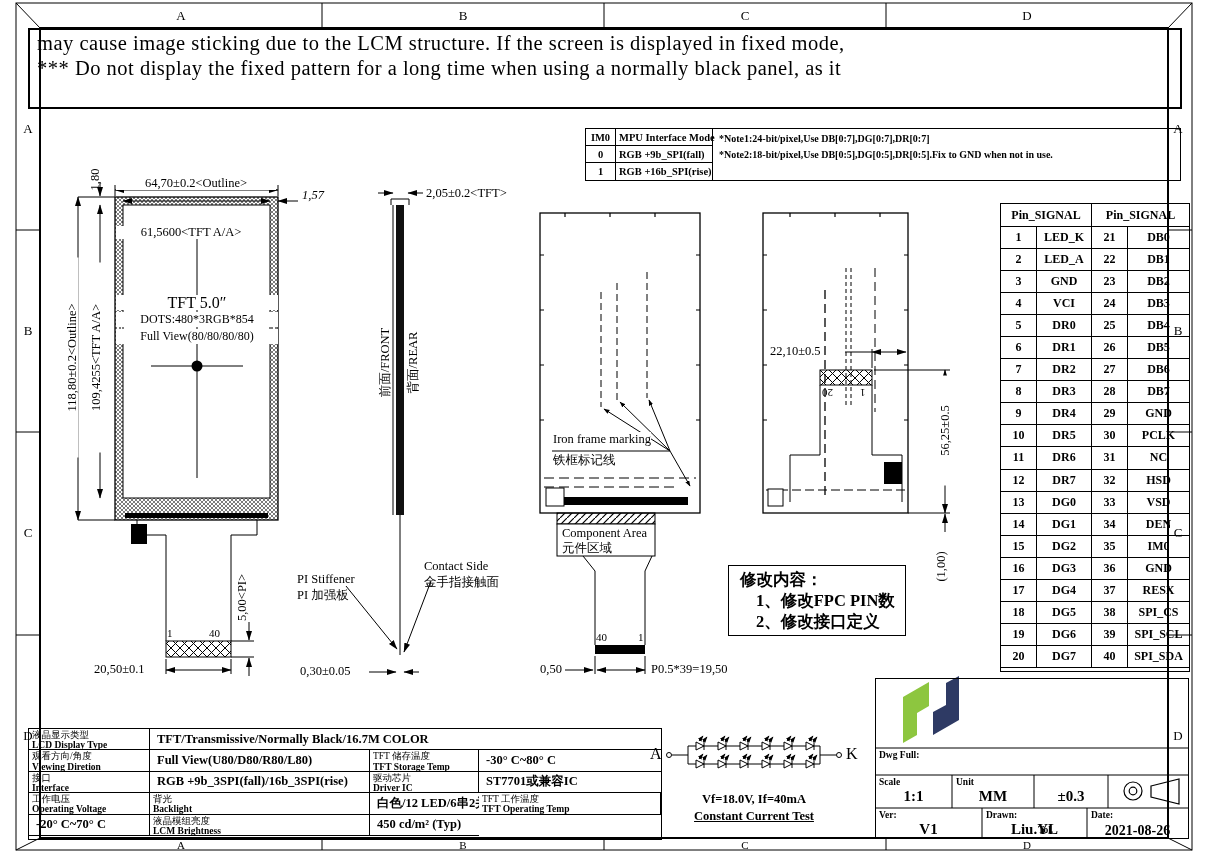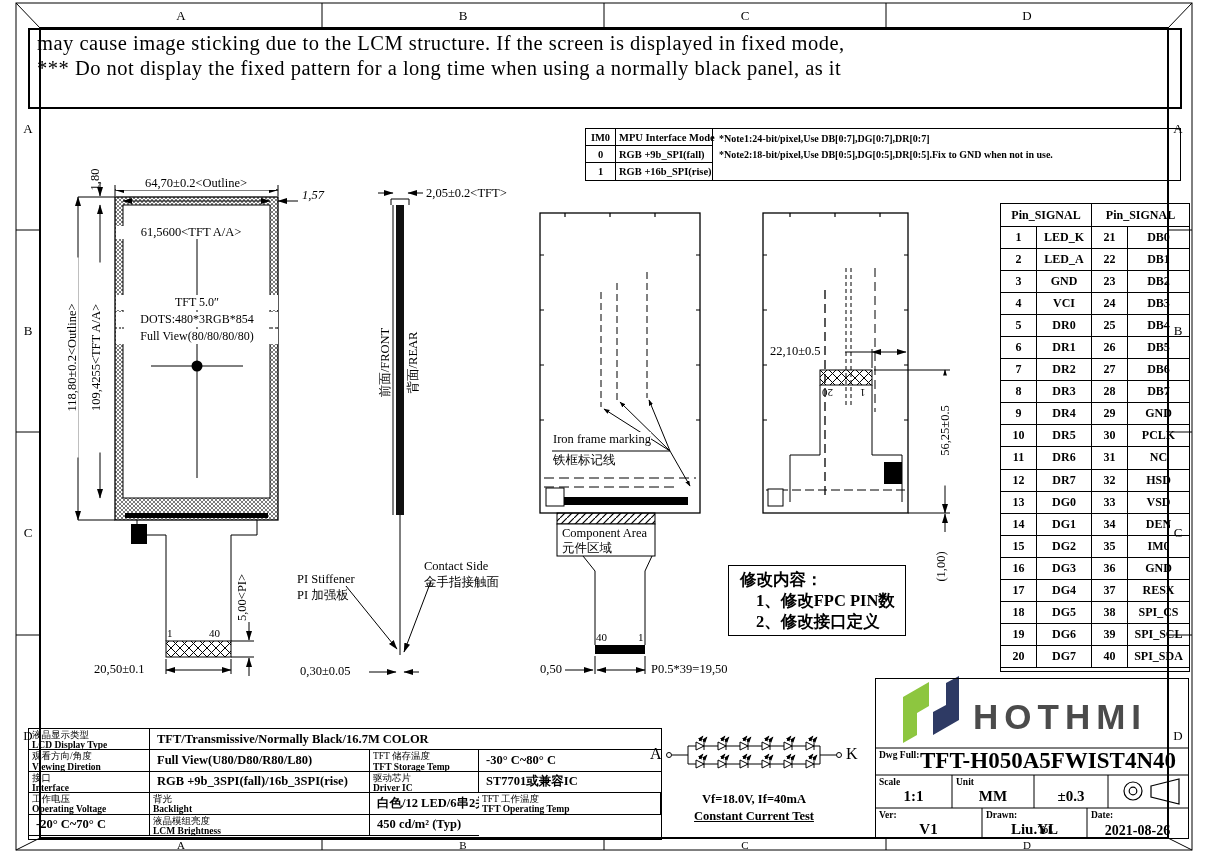--- a/index.html
+++ b/index.html
@@ -276,21 +276,21 @@
     <div class="c num">1</div>
     <div class="c">RGB +16b_SPI(rise)</div>
   </div>
 
   <div class="abs dim ctr bgw" style="left:116px;top:177px;width:160px;">64,70±0.2&lt;Outline&gt;</div>
   <div class="abs dim ctr bgw" style="left:116px;top:191px;width:150px;margin-top:35px;">61,5600&lt;TFT A/A&gt;</div>
   <div class="abs dim" style="left:302px;top:189px;font-style:italic;">1,57</div>
   <div class="abs dim ctr rot" style="left:75px;top:173px;width:40px;">1,80</div>
   <div class="abs dim ctr rot bgw" style="left:-28px;top:351px;width:200px;">118,80±0.2&lt;Outline&gt;</div>
   <div class="abs dim ctr rot bgw" style="left:1px;top:351px;width:190px;">109,4255&lt;TFT A/A&gt;</div>
-  <div class="abs lbl ctr bgw" style="left:116px;top:295px;width:162px;font-size:12px;">TFT 5.0″</div>
+  <div class="abs lbl ctr bgw" style="left:116px;top:295px;width:162px;font-size:16px;">TFT 5.0″</div>
   <div class="abs lbl ctr bgw" style="left:116px;top:312px;width:162px;font-size:12px;">DOTS:480*3RGB*854</div>
   <div class="abs lbl ctr bgw" style="left:116px;top:329px;width:162px;font-size:12px;">Full View(80/80/80/80)</div>
   <div class="abs small-num" style="left:167px;top:628px;">1</div>
   <div class="abs small-num" style="left:209px;top:628px;">40</div>
   <div class="abs dim ctr rot" style="left:199px;top:591px;width:86px;">5,00&lt;PI&gt;</div>
   <div class="abs dim" style="left:94px;top:663px;">20,50±0.1</div>
 
   <div class="abs dim" style="left:426px;top:187px;">2,05±0.2&lt;TFT&gt;</div>
   <div class="abs cjk ctr rot" style="left:330px;top:355px;width:110px;">前面/FRONT</div>
   <div class="abs cjk ctr rot" style="left:358px;top:355px;width:110px;">背面/REAR</div>
@@ -452,23 +452,21 @@
       </div>
       <div class="c val lastcol">450 cd/m² (Typ)</div>
     </div>
 
   <div class="abs ledlab" style="left:650px;top:745px;">A</div>
   <div class="abs ledlab" style="left:846px;top:745px;">K</div>
   <div class="abs ledtxt" style="left:654px;top:792px;">Vf=18.0V, If=40mA</div>
   <div class="abs ledtxt" style="left:654px;top:809px;text-decoration:underline;">Constant Current Test</div>
 
   <div id="tblock" class="abs"></div>
-  <div id="logo-text" class="abs" style="left: 973px; top: 697px; color: rgb(75, 75, 75);">HOTHMI</div>
   <div class="abs tb-lab" style="left:879px;top:750px;">Dwg Full:</div>
-  <div class="abs ctr" style="left:920px;top:748px;width:250px;font-size:23px;font-weight:600;white-space:nowrap;">TFT-H050A5FWIST4N40</div>
   <div class="abs tb-lab" style="left:879px;top:777px;">Scale</div>
   <div class="abs tb-val" style="left:875px;top:788px;width:77px;">1:1</div>
   <div class="abs tb-lab" style="left:956px;top:777px;">Unit</div>
   <div class="abs tb-val" style="left:952px;top:788px;width:82px;">MM</div>
   <div class="abs tb-lab" style="left:1038px;top:777px;margin-top:48px;">Tol.</div>
   <div class="abs tb-val" style="left:1034px;top:788px;width:74px;">±0.3</div>
   <div class="abs tb-lab" style="left:879px;top:810px;">Ver:</div>
   <div class="abs tb-val" style="left:875px;top:821px;width:107px;">V1</div>
   <div class="abs tb-lab" style="left:986px;top:810px;">Drawn:</div>
   <div class="abs tb-val" style="left:982px;top:821px;width:105px;">Liu.YL</div>

